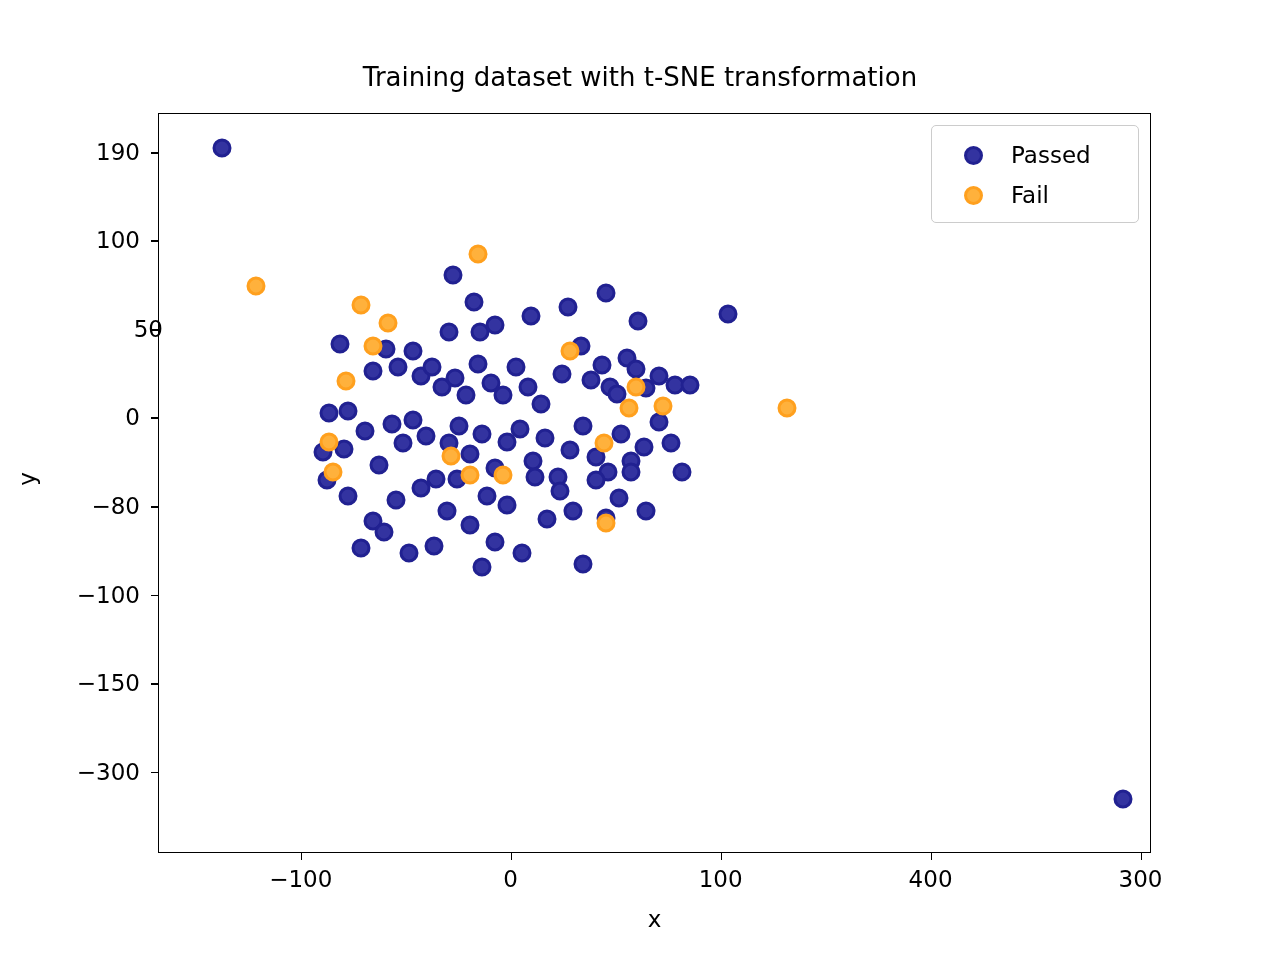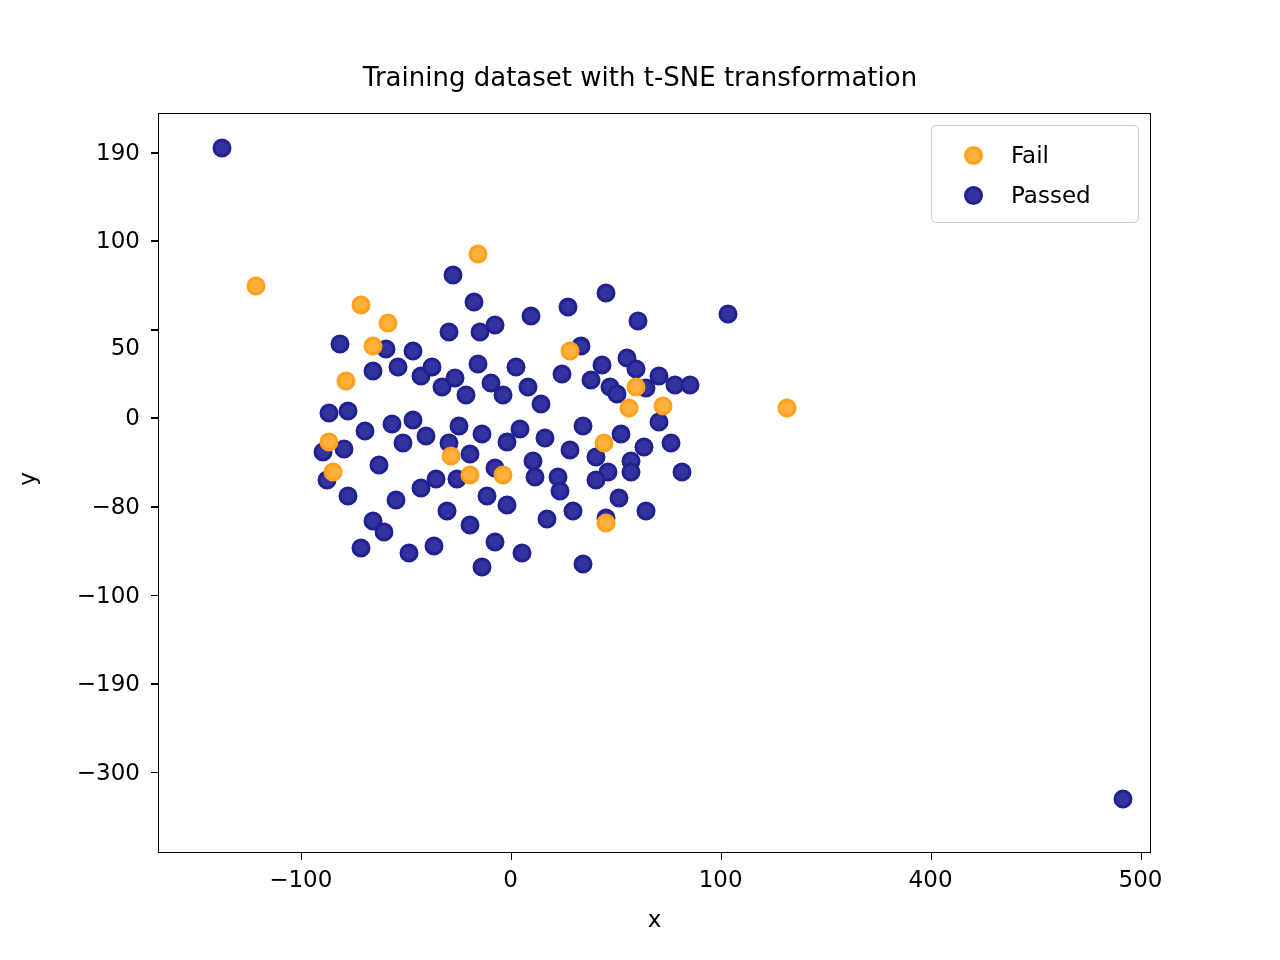--- a/index.html
+++ b/index.html
@@ -285,49 +285,49 @@
   <div id="x-ticks">
       <div class="tick-x" style="left: 300.757px;"></div>
       <div class="ticklabel-x" style="left: 300.757px;">−100</div>
       <div class="tick-x" style="left: 510.693px;"></div>
       <div class="ticklabel-x" style="left: 510.693px;">0</div>
       <div class="tick-x" style="left: 720.63px;"></div>
       <div class="ticklabel-x" style="left: 720.63px;">100</div>
       <div class="tick-x" style="left: 930.567px;"></div>
       <div class="ticklabel-x" style="left: 930.567px;">400</div>
       <div class="tick-x" style="left: 1140.5px;"></div>
-      <div class="ticklabel-x" style="left: 1140.5px;">500</div>
+      <div class="ticklabel-x" style="left: 1140.5px;">300</div>
     </div>
   <div id="y-ticks">
       <div class="tick-y" style="top: 151.947px;"></div>
       <div class="ticklabel-y" style="top: 151.947px;">190</div>
       <div class="tick-y" style="top: 240.464px;"></div>
       <div class="ticklabel-y" style="top: 240.464px;">100</div>
       <div class="tick-y" style="top: 328.981px;"></div>
-      <div class="ticklabel-y" style="top: 347px;">50</div>
+      <div class="ticklabel-y" style="top: 329px; margin-left: 23px;">50</div>
       <div class="tick-y" style="top: 417.498px;"></div>
       <div class="ticklabel-y" style="top: 417.498px;">0</div>
       <div class="tick-y" style="top: 506.014px;"></div>
       <div class="ticklabel-y" style="top: 506.014px;">−80</div>
       <div class="tick-y" style="top: 594.531px;"></div>
       <div class="ticklabel-y" style="top: 594.531px;">−100</div>
       <div class="tick-y" style="top: 683.048px;"></div>
-      <div class="ticklabel-y" style="top: 683.048px;">−190</div>
+      <div class="ticklabel-y" style="top: 683.048px;">−150</div>
       <div class="tick-y" style="top: 771.565px;"></div>
       <div class="ticklabel-y" style="top: 771.565px;">−300</div>
     </div>
 
   <div id="xlabel">x</div>
 
   <div id="ylabel">y</div>
 
   <div id="legend">
+    <div class="legend-row">
+      <span class="legend-swatch passed"></span>
+      <span class="legend-label">Passed</span>
+    </div>
     <div class="legend-row">
       <span class="legend-swatch fail"></span>
       <span class="legend-label">Fail</span>
     </div>
-    <div class="legend-row">
-      <span class="legend-swatch passed"></span>
-      <span class="legend-label">Passed</span>
-    </div>
   </div>
 
 </div>
 
 </body></html>

